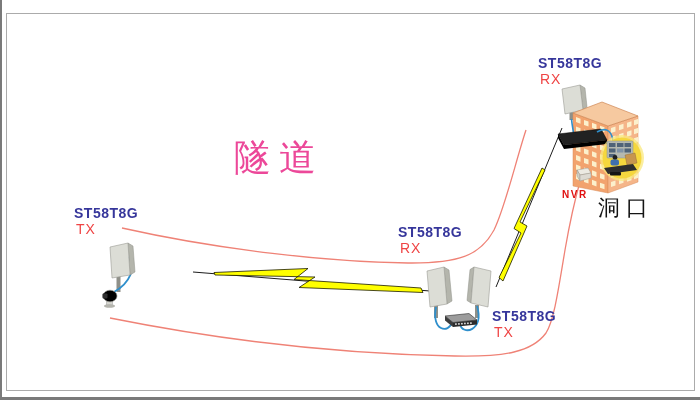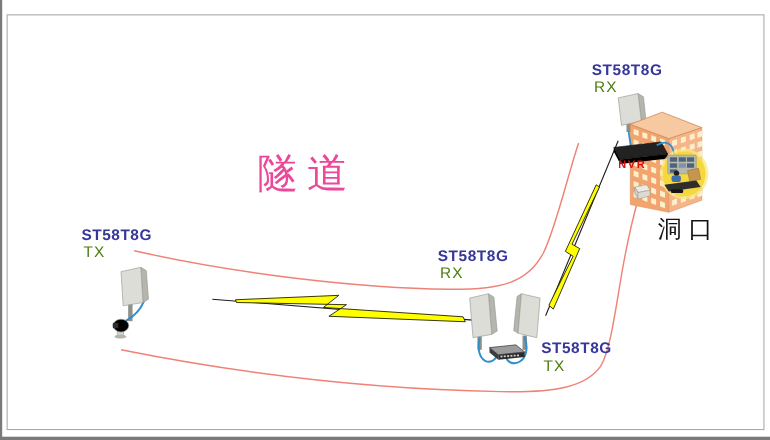--- a/index.html
+++ b/index.html
@@ -1,24 +1,24 @@
 <!DOCTYPE html>
 <html><head>
 <meta charset="utf-8">
 <style>
   html,body{margin:0;padding:0;background:#fff;}
   .stage{position:relative;width:700px;height:400px;background:#ffffff;overflow:hidden;
          font-family:"Liberation Sans",sans-serif;}
   .stage svg{position:absolute;left:0;top:0;}
   .lbl{position:absolute;white-space:nowrap;text-align:center;}
   .model{font:bold 14px "Liberation Sans",sans-serif;color:#36369b;letter-spacing:.5px;}
-  .role{font:14px "Liberation Sans",sans-serif;color:#4d7c0f;letter-spacing:1px;}
+  .role{font:14px "Liberation Sans",sans-serif;color:#ef4444;letter-spacing:1px;}
   .tunnel-text{font:37px "Liberation Serif","DejaVu Serif",serif;color:#ec4899;letter-spacing:8px;}
   .portal-text{font:22px "Liberation Serif","DejaVu Serif",serif;color:#141414;letter-spacing:6px;}
-  .nvr-text{font:bold 10px "Liberation Sans",sans-serif;color:#e01010;letter-spacing:1.5px;}
+  .nvr-text{font:bold 10px "Liberation Sans",sans-serif;color:#e01010;letter-spacing:1.5px;margin-top:44px;}
 </style>
 </head>
 <body>
 
 <div class="stage">
 
 <svg width="700" height="400" viewBox="0 0 700 400">
 
   <rect x="0" y="0" width="2" height="400" fill="#7a7a7a"></rect>
   <rect x="0" y="397" width="700" height="3" fill="#7a7a7a"></rect>

